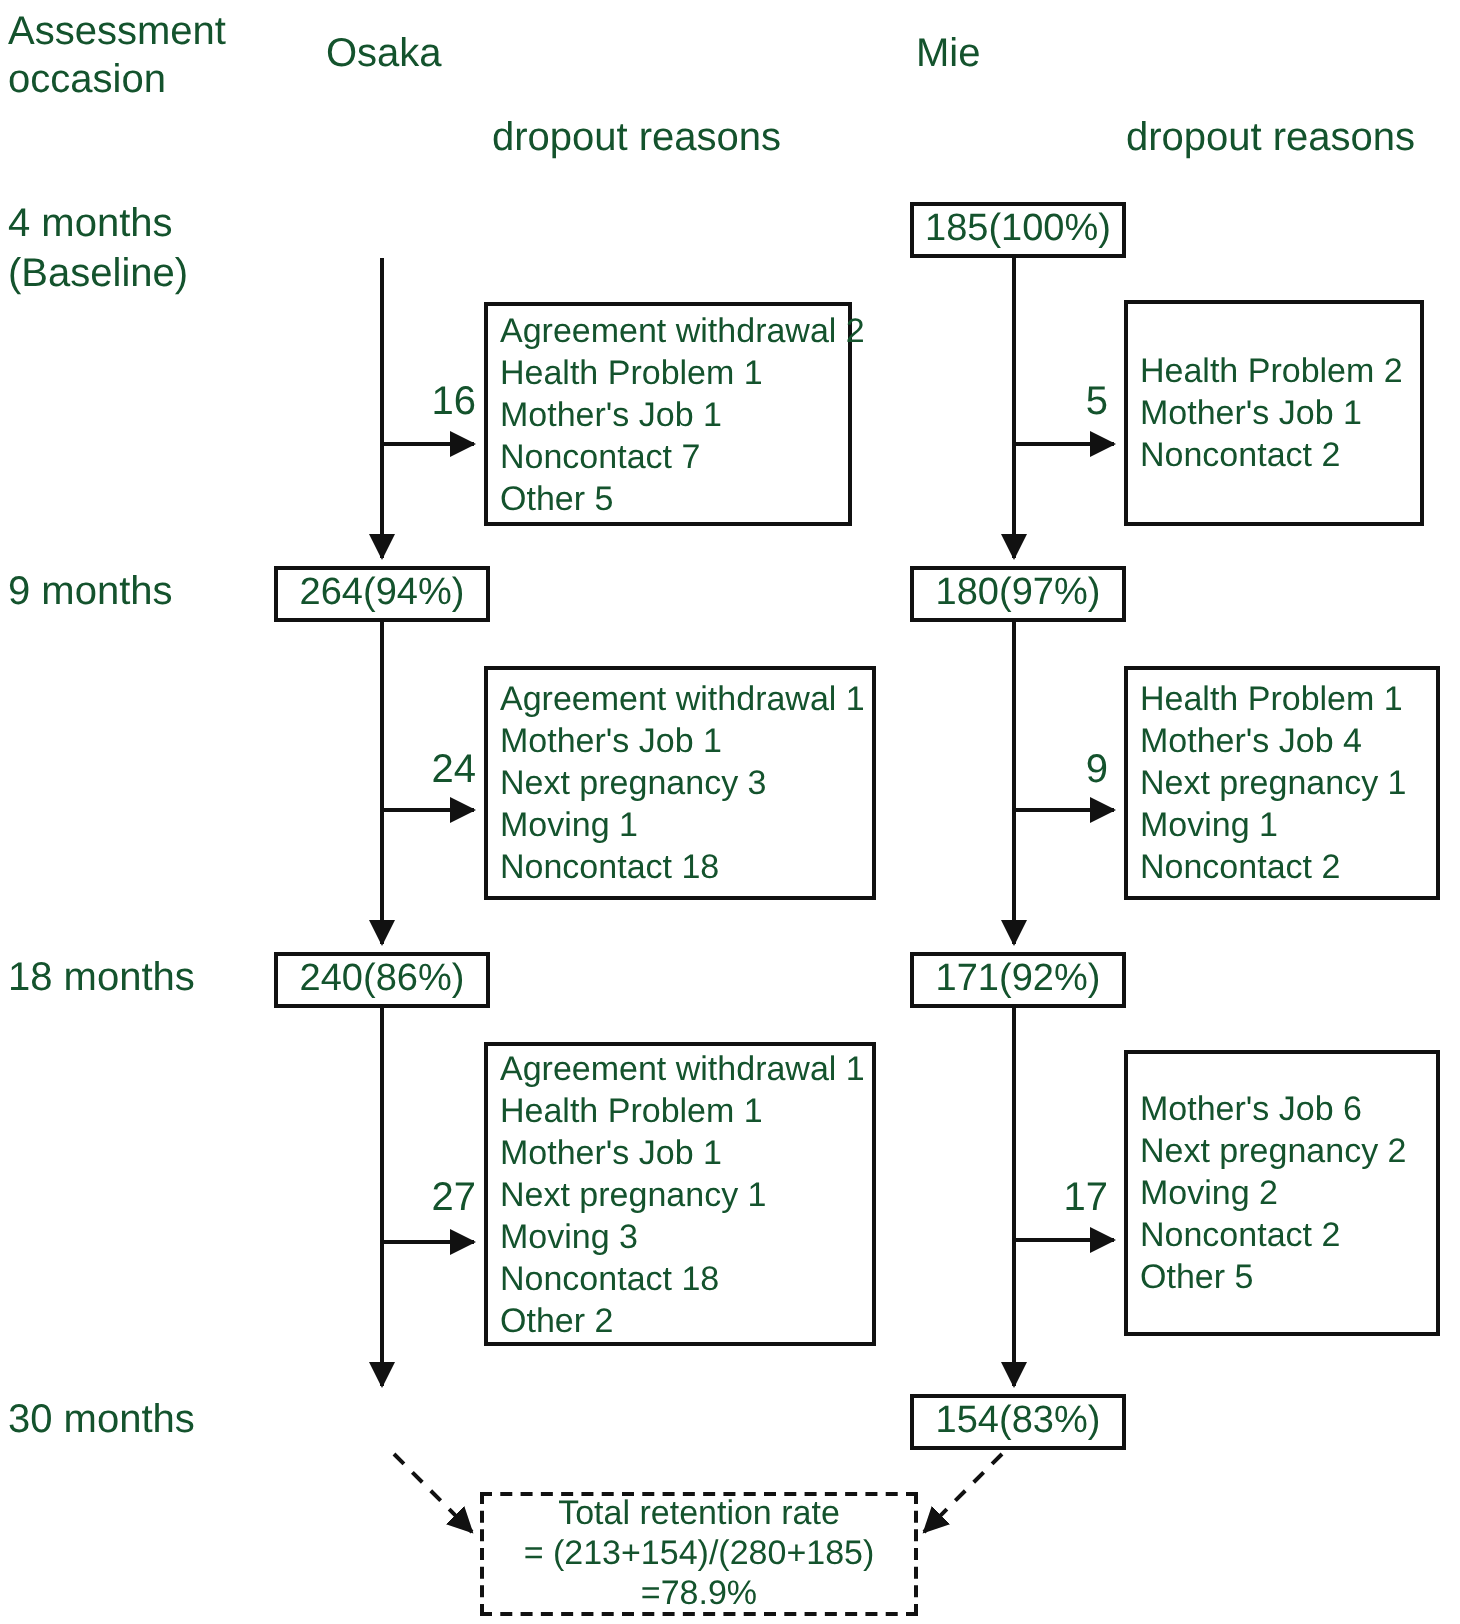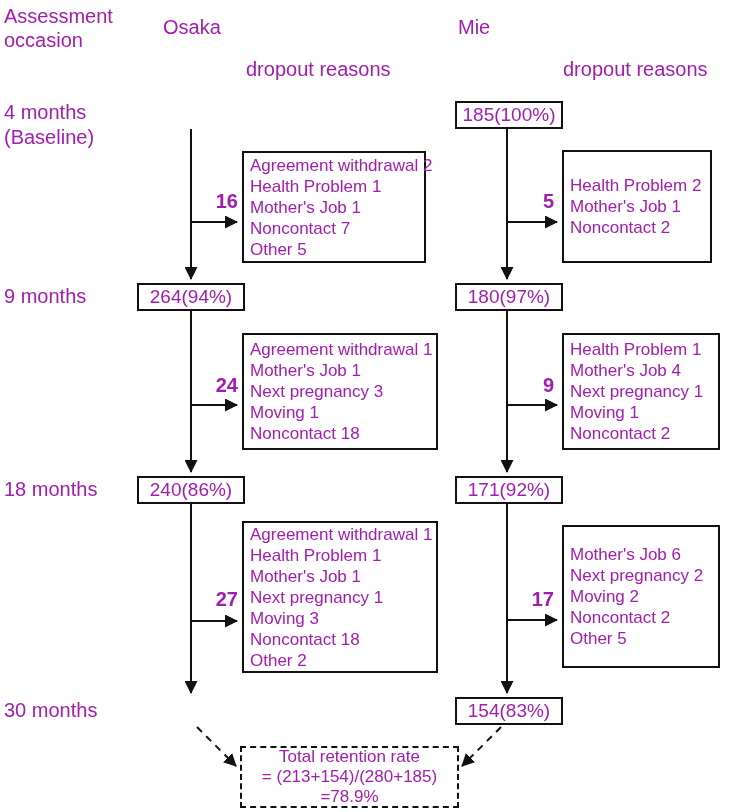--- a/index.html
+++ b/index.html
@@ -1,36 +1,36 @@
 <!DOCTYPE html>
 <html><head>
 <meta charset="utf-8">
 <style>
   html,body{margin:0;padding:0;background:#fff;}
   .canvas{
     position:relative;width:730px;height:812px;background:#fff;overflow:hidden;
-    font-family:"Liberation Sans","DejaVu Sans",sans-serif;color:#a21caf;
+    font-family:"Liberation Sans","DejaVu Sans",sans-serif;color:#14532d;
   }
   .arrows{position:absolute;left:0;top:0;z-index:1;}
   .txt{position:absolute;z-index:2;}
   .hdr{font-size:20px;line-height:24px;}
   .occ{font-size:20px;line-height:25px;}
   .cbox{
     position:absolute;z-index:2;box-sizing:border-box;
     width:108px;height:28px;border:2px solid #111;background:#fff;
     font-size:19px;line-height:24px;text-align:center;white-space:nowrap;
   }
   .dbox{
     position:absolute;z-index:2;box-sizing:border-box;
     border:2px solid #111;background:#fff;
     display:flex;flex-direction:column;justify-content:center;
     padding:2px 6px;font-size:17px;line-height:21px;white-space:nowrap;
   }
   .num{
-    position:absolute;z-index:2;font-size:20px;line-height:22px;text-align:right;font-weight:bold;
+    position:absolute;z-index:2;font-size:20px;line-height:22px;text-align:right;
   }
   .tbox{
     position:absolute;z-index:2;box-sizing:border-box;
     left:240px;top:746px;width:219px;height:62px;
     border:2px dashed #111;background:#fff;
     display:flex;flex-direction:column;justify-content:center;align-items:center;
     font-size:17px;line-height:20px;text-align:center;white-space:nowrap;
   }
 </style>
 </head>

